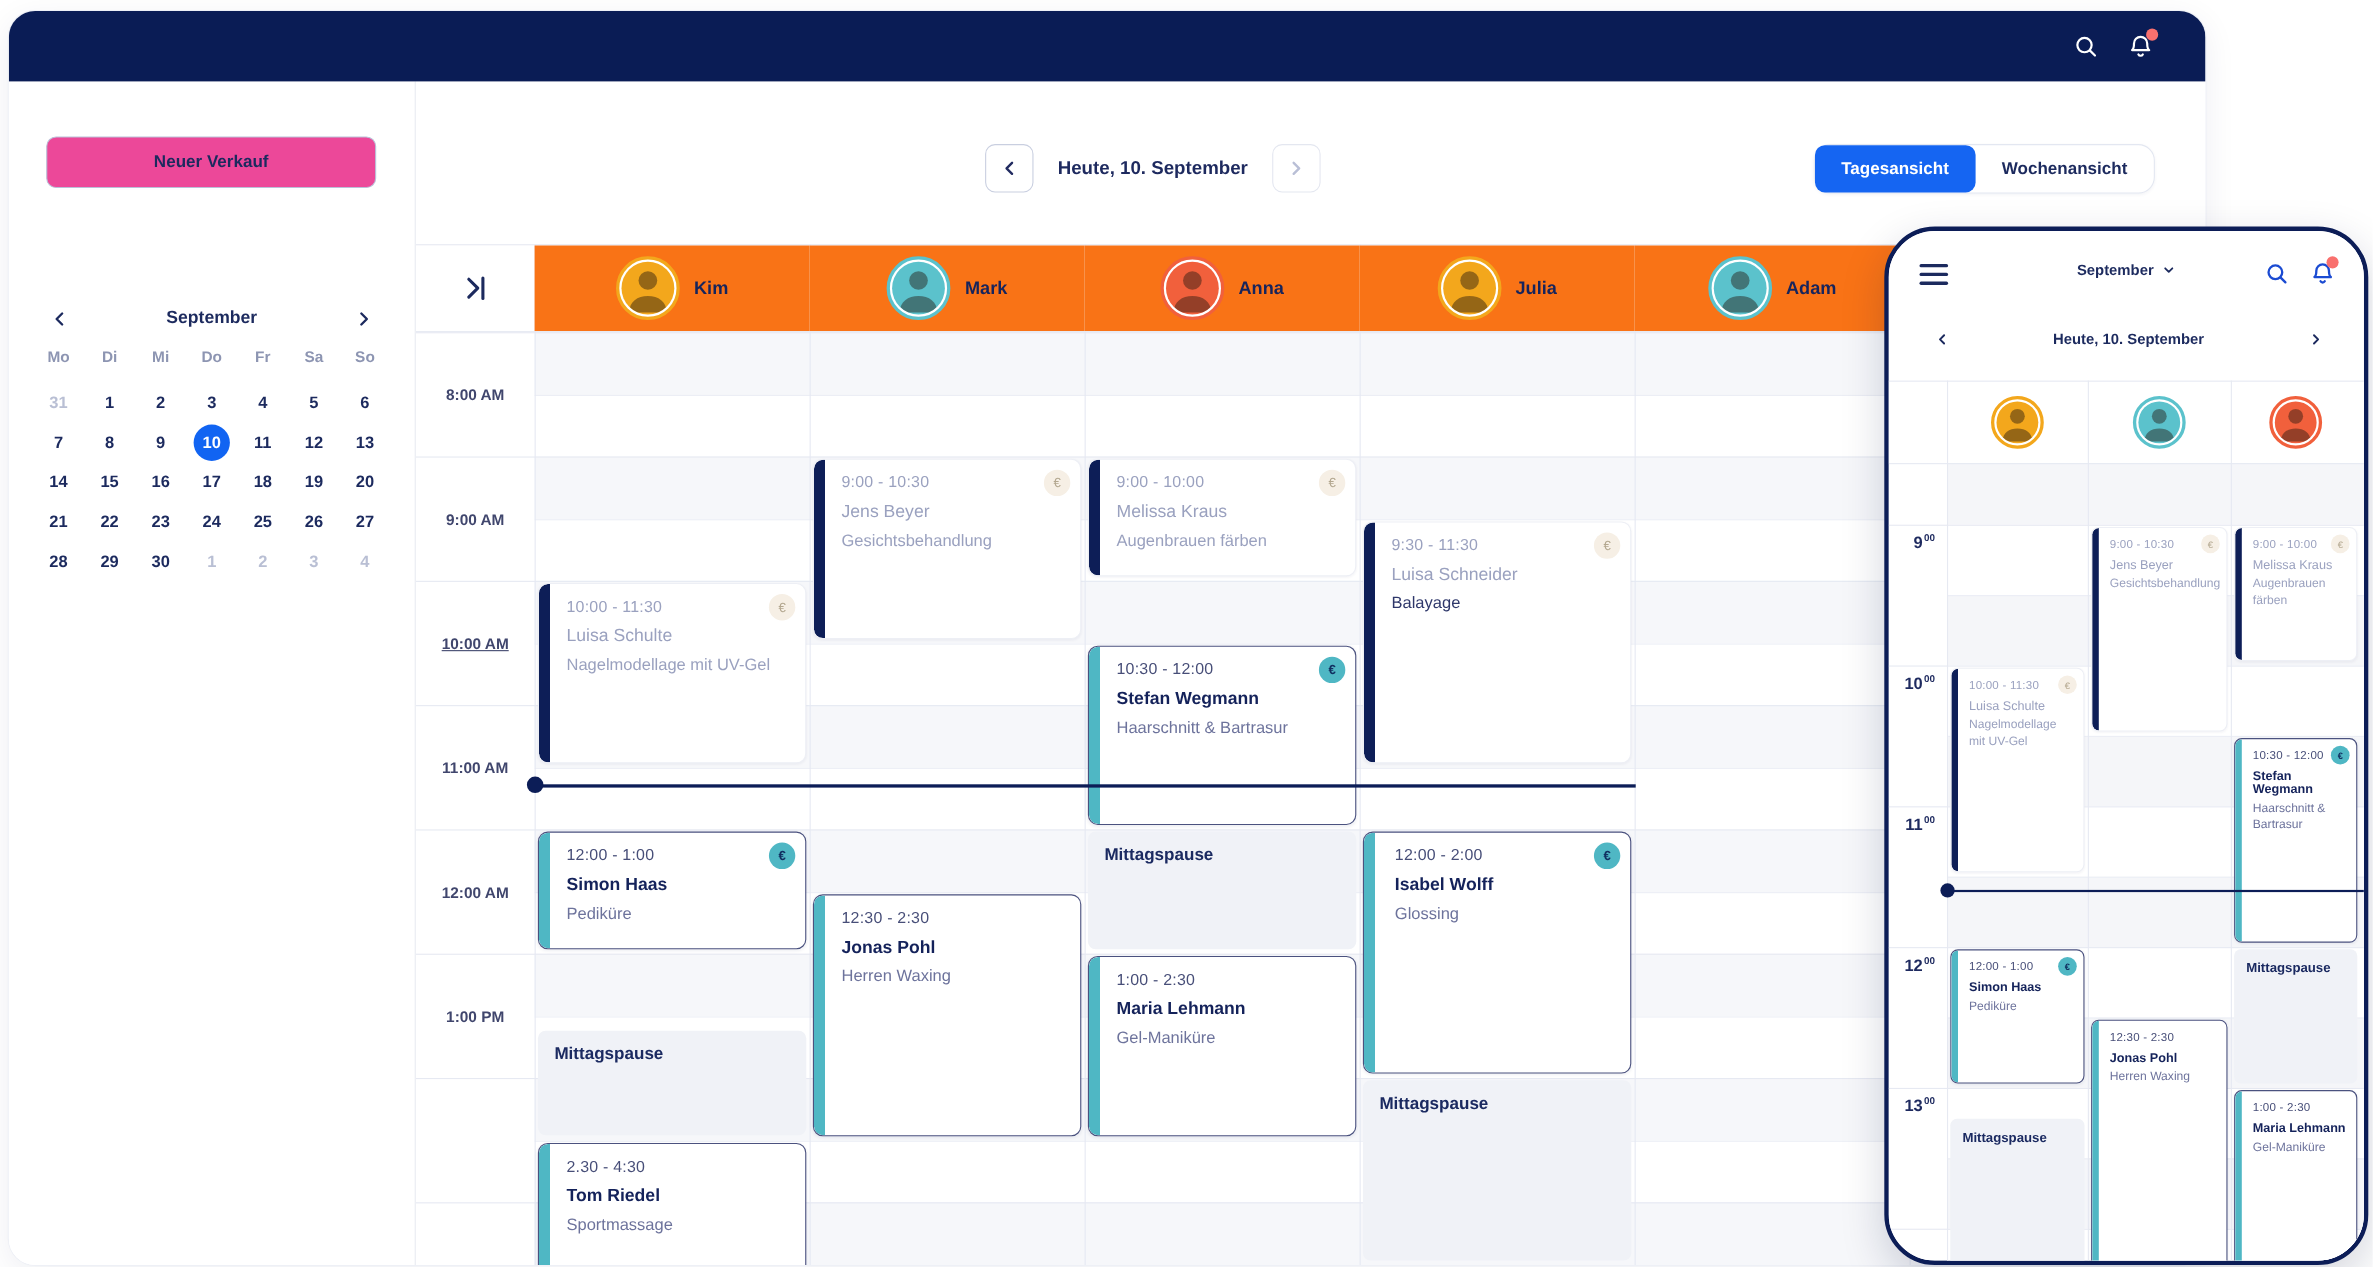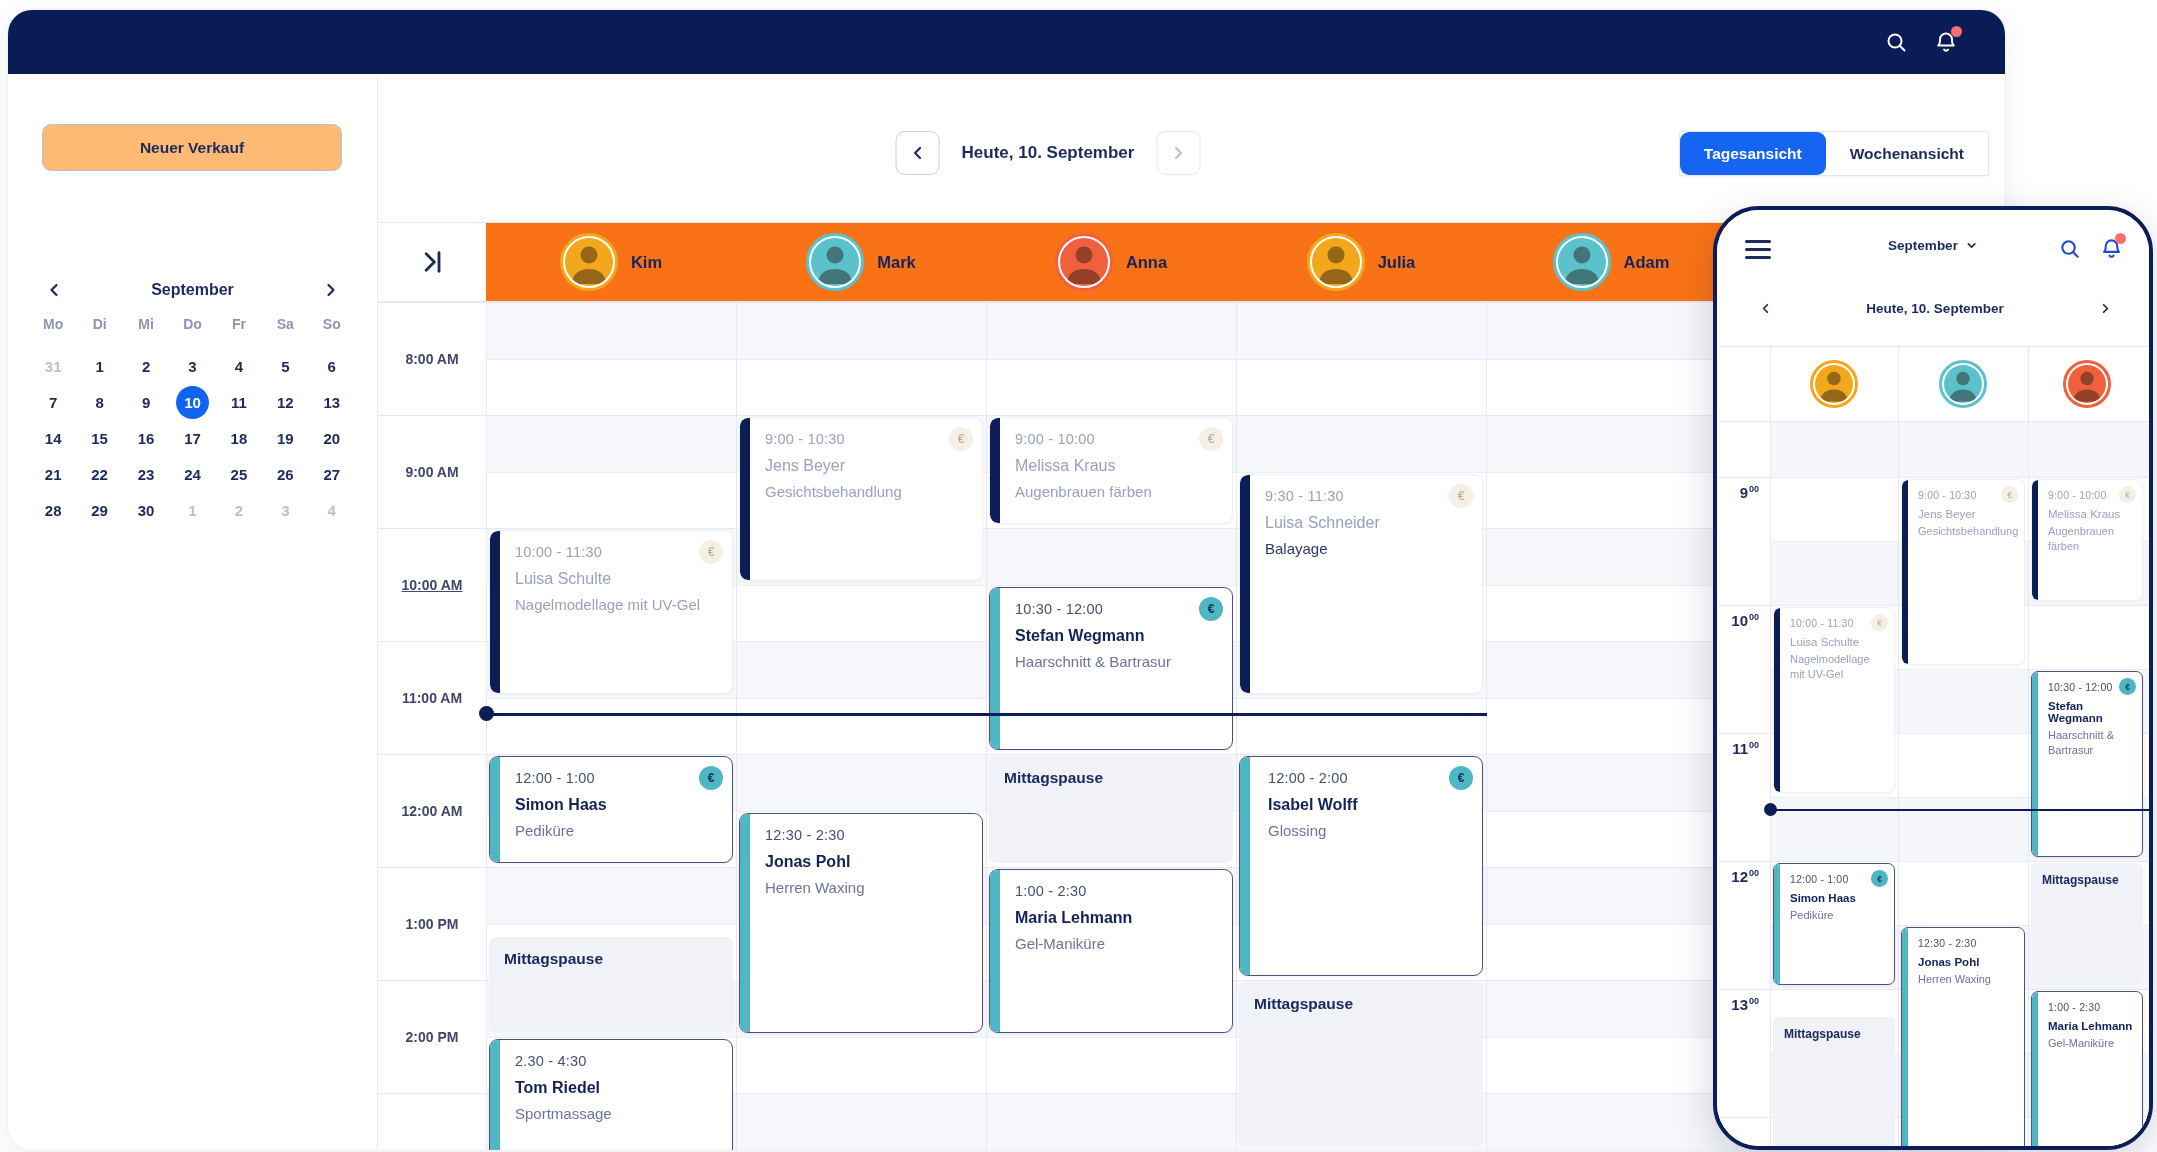--- a/index.html
+++ b/index.html
@@ -13,21 +13,21 @@
   .topbar{position:absolute;left:0;top:0;width:100%;height:64px;background:#0a1c55;
     display:flex;align-items:center;justify-content:flex-end;gap:24px;padding-right:46px;z-index:8}
   .tb-icon{position:relative;width:26px;height:26px;display:flex;align-items:center;justify-content:center;cursor:pointer}
   .dot{position:absolute;right:-3px;top:-3px;width:11px;height:11px;border-radius:50%;background:#f9706e}
 
   
   .sidebar{position:absolute;left:0;top:64px;width:370px;bottom:0;background:#fff;
     border-right:1px solid #e9ebf2;z-index:7}
   .btn-outline,.btn-primary{position:absolute;left:34px;width:300px;height:47px;border-radius:9px;
     font-family:inherit;font-size:15.5px;font-weight:700;cursor:pointer}
-  .btn-outline{top:50px;background:#fdba74;border:1px solid #b9c1d8;color:#1c2a5e}
+  .btn-outline{top:50px;background:#ec4899;border:1px solid #b9c1d8;color:#1c2a5e}
   .btn-primary{top:119px;background:#4b3bf0;border:none;color:#fff}
   .mc-head{position:absolute;left:34px;right:34px;top:202px;height:28px;display:flex;align-items:center;justify-content:space-between}
   .mc-chev{width:24px;height:24px;display:flex;align-items:center;justify-content:center;cursor:pointer}
   .mc-month{font-size:16px;font-weight:700;color:#1c2a5e}
   .mc-weekdays,.mc-days{position:absolute;left:22px;right:22px;display:grid;grid-template-columns:repeat(7,1fr)}
   .mc-weekdays{top:242px}
   .mc-wd{text-align:center;font-size:14px;font-weight:600;color:#8d95b2}
   .mc-days{top:274px}
   .mc-day{height:36px;display:flex;align-items:center;justify-content:center;cursor:pointer}
   .mc-day i{font-style:normal;width:33px;height:33px;line-height:33px;text-align:center;border-radius:50%;
@@ -35,22 +35,22 @@
   .mc-day.muted i{color:#b9bfd4}
   .mc-day.selected i{background:#1164f2;color:#fff}
 
   
   .dnav{position:absolute;left:1040px;top:121px;transform:translateX(-50%);display:flex;align-items:center;gap:22px;z-index:5}
   .dnav-btn{width:44px;height:44px;border-radius:9px;background:#fff;display:flex;align-items:center;
     justify-content:center;cursor:pointer}
   .dnav-btn.prev{border:1px solid #c9cfe0}
   .dnav-btn.next{border:1px solid #e4e7f0}
   .dnav-label{font-size:17px;font-weight:700;color:#1e2a5f;white-space:nowrap}
-  .vtoggle{position:absolute;right:16px;top:121px;height:45px;display:flex;background:#fff;
-    border:1px solid #e3e7f1;border-radius:2px;z-index:5;box-shadow:0 1px 3px rgba(20,30,90,.05)}
+  .vtoggle{position:absolute;right:46px;top:121px;height:45px;display:flex;background:#fff;
+    border:1px solid #e3e7f1;border-radius:15px;z-index:5;box-shadow:0 1px 3px rgba(20,30,90,.05)}
   .vt-btn{border:none;background:transparent;padding:0 24px;font-size:15.5px;font-weight:700;
     color:#1c2a5e;font-family:inherit;cursor:pointer;border-radius:9px}
   .vt-btn.active{background:#1565f2;color:#fff}
 
   
   .hline,.vline,.stripe{position:absolute}
   .stripe{z-index:0}
   .vline{width:1px;background:#e6e9f2;z-index:1}
   .hline{height:1px;background:#e6e9f2;z-index:1}
   .tl{position:absolute;display:flex;align-items:center;justify-content:center;
@@ -322,21 +322,20 @@
           <path d="M7 5l7 7-7 7"></path>
           <path d="M18 4v16"></path>
         </svg>
       </div>
       <div class="tl" style="left: 370px; top: 292px; width: 108px; height: 113px;">8:00 AM</div>
       <div class="tl" style="left: 370px; top: 405px; width: 108px; height: 113px;">9:00 AM</div>
       <div class="tl" style="left: 370px; top: 518px; width: 108px; height: 113px; text-decoration: underline;">10:00 AM</div>
       <div class="tl" style="left: 370px; top: 631px; width: 108px; height: 113px;">11:00 AM</div>
       <div class="tl" style="left: 370px; top: 744px; width: 108px; height: 113px;">12:00 AM</div>
       <div class="tl" style="left: 370px; top: 857px; width: 108px; height: 113px;">1:00 PM</div>
-      <div class="tl" style="left: 370px; top: 970px; width: 108px; height: 113px;">2:00 PM</div>
       <div class="sh" style="left: 478px; top: 213px; width: 250px; height: 78px;">
         <div class="avatar" style="width: 58px; height: 58px; border: 3px solid rgb(243, 167, 28); padding: 2px;">
           <span class="ring" style="width: 48px; height: 48px; background: rgb(243, 167, 28);"><svg viewBox="0 0 48 48" width="100%" height="100%">
               <circle cx="24" cy="17" r="8.5" fill="rgba(35,25,15,0.45)"></circle>
               <path d="M7 46c0-10 7.5-15 17-15s17 5 17 15z" fill="rgba(35,25,15,0.45)"></path>
             </svg></span>
         </div>
         <div class="sname">Kim</div>
       </div>
       <div class="sh" style="left: 728px; top: 213px; width: 250px; height: 78px;">

